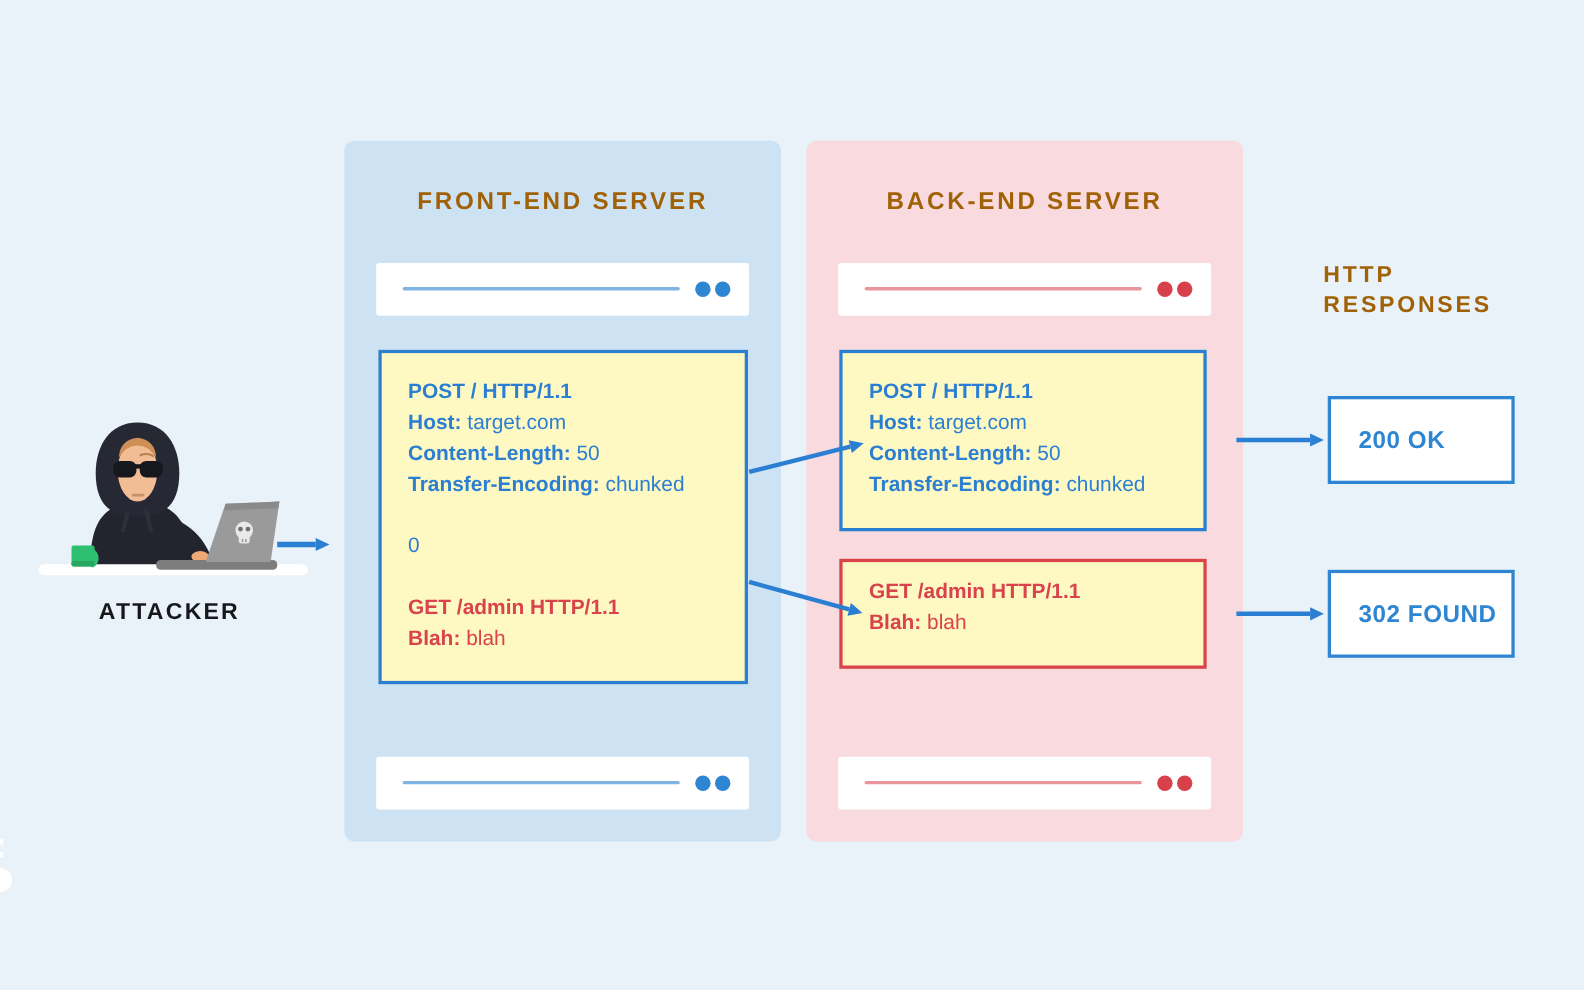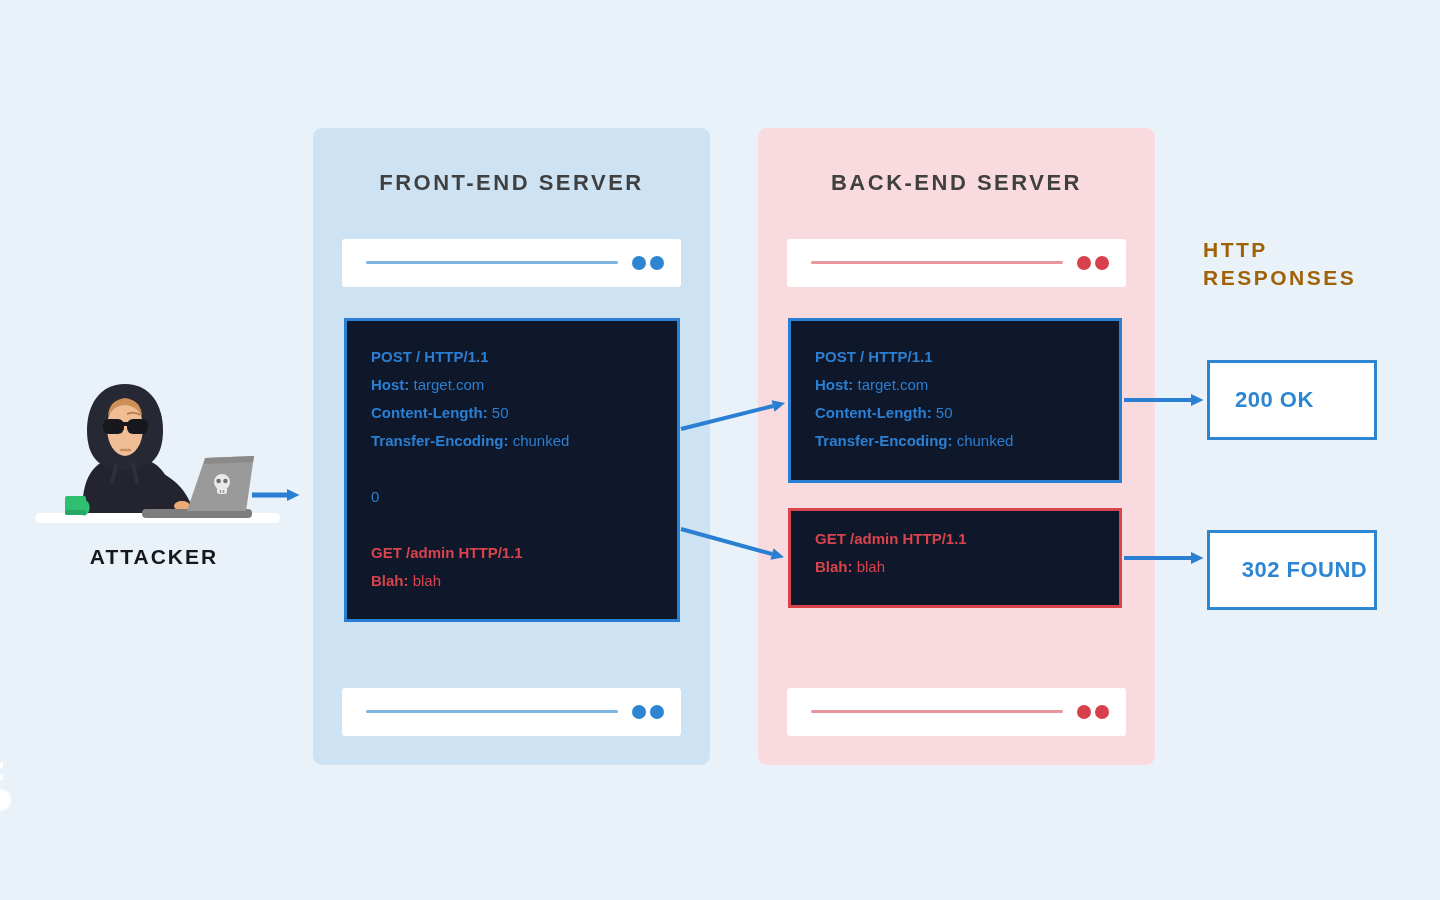--- a/index.html
+++ b/index.html
@@ -6,25 +6,25 @@
   html, body { width: 1440px; height: 900px; overflow: hidden; }
   body { font-family: "Liberation Sans", sans-serif; }
   .canvas {
     position: relative; width: 1440px; height: 900px;
     background: #e9f2f9;
   }
 
   
   .panel { position: absolute; top: 128px; width: 397px; height: 637px; border-radius: 9px; }
   .panel-front { left: 313px; background: #cde3f4; }
-  .panel-back  { left: 758px; background: #f9dade; text-decoration: underline; }
+  .panel-back  { left: 733px; background: #f9dade; text-decoration: underline; }
   .panel-title {
     position: absolute; top: 42px; left: 0; width: 100%;
     text-align: center; font-size: 22px; font-weight: bold;
-    letter-spacing: 2.5px; color: #404040;
+    letter-spacing: 2.5px; color: #a16207;
   }
 
   
   .bar {
     position: absolute; left: 29px; width: 339px; height: 48px;
     background: #ffffff; border-radius: 3px;
   }
   .bar-top { top: 111px; }
   .bar-bottom { top: 560px; }
   .bar-line {
@@ -33,22 +33,22 @@
   .bar-line.blue { background: #7fb4e2; }
   .bar-line.red  { background: #e8959b; }
   .dot { position: absolute; top: 17px; width: 14px; height: 14px; border-radius: 50%; }
   .dot.blue { background: #2e86d3; }
   .dot.red  { background: #d8414b; }
   .dot.d1 { right: 35px; }
   .dot.d2 { right: 17px; }
 
   
   .req-box {
-    position: absolute; background: #0f172a; border: 3px solid #2b7fd2;
-    font-size: 15px; line-height: 28px;
+    position: absolute; background: #fef9c3; border: 3px solid #2b7fd2;
+    font-size: 19px; line-height: 28px;
   }
   .req-box.red-border { border-color: #d8434c; }
   .fe-request { left: 31px; top: 190px; width: 336px; height: 304px; padding: 22px 0 0 24px; }
   .be-post    { left: 30px; top: 190px; width: 334px; height: 165px; padding: 22px 0 0 24px; }
   .be-get     { left: 30px; top: 380px; width: 334px; height: 100px; padding: 14px 0 0 24px; }
   .line { white-space: nowrap; }
   .line.blue { color: #2b7fd2; }
   .line.red  { color: #d8434c; }
   .line b { font-weight: bold; }
   .spacer { height: 28px; }
@@ -59,21 +59,21 @@
     font-size: 21px; font-weight: bold; letter-spacing: 2.5px;
     line-height: 28px; color: #a16207;
   }
   .resp-box {
     position: absolute; left: 1207px; width: 170px; height: 80px;
     background: #ffffff; border: 3px solid #2e86d3;
     display: flex; align-items: center; padding-left: 25px;
     font-size: 22px; font-weight: bold; color: #2e86d3; letter-spacing: 0.5px;
   }
   .resp-ok { top: 360px; align-items: center; }
-  .resp-found { top: 530px; justify-content: center; }
+  .resp-found { top: 518px; }
 
   
   .attacker-svg { position: absolute; left: 30px; top: 370px; width: 280px; height: 210px; }
   .attacker-label {
     position: absolute; left: 34px; top: 545px; width: 240px;
     text-align: center; font-size: 21px; font-weight: bold;
     letter-spacing: 2px; color: #17181c;
   }
 
   

